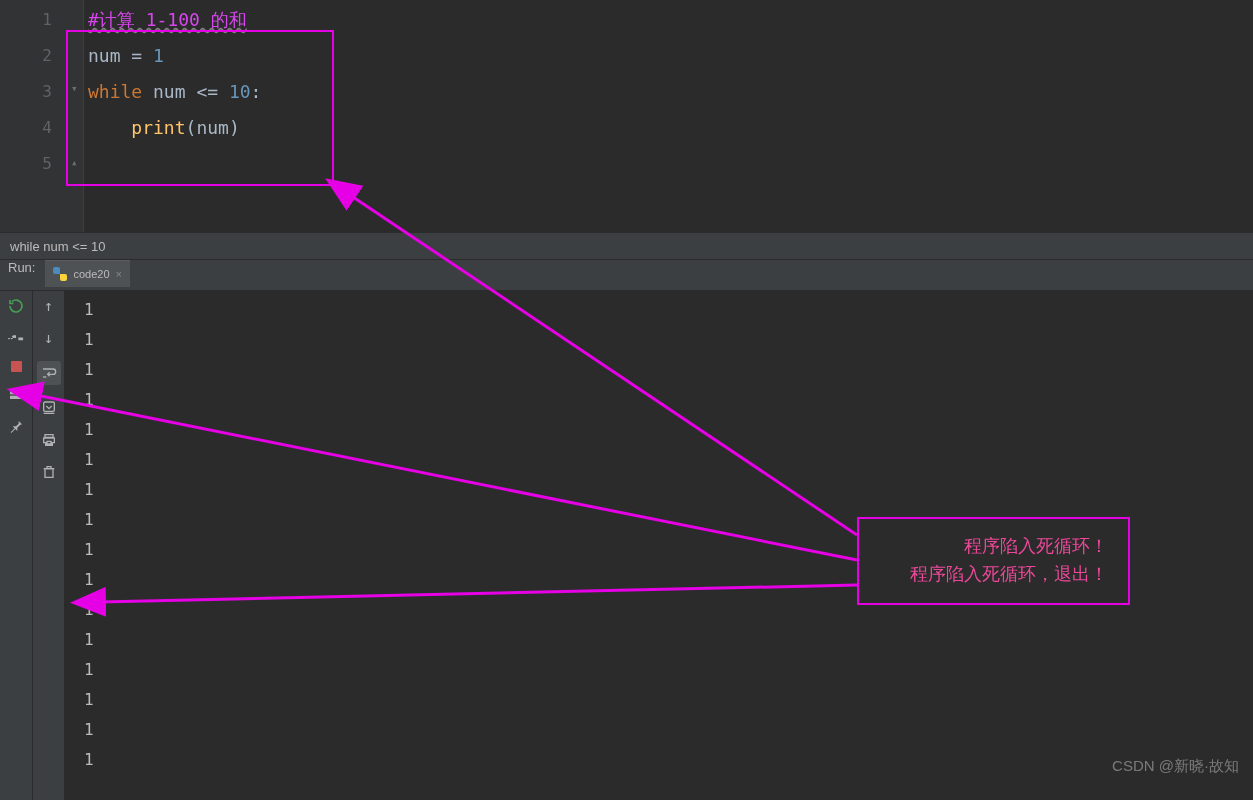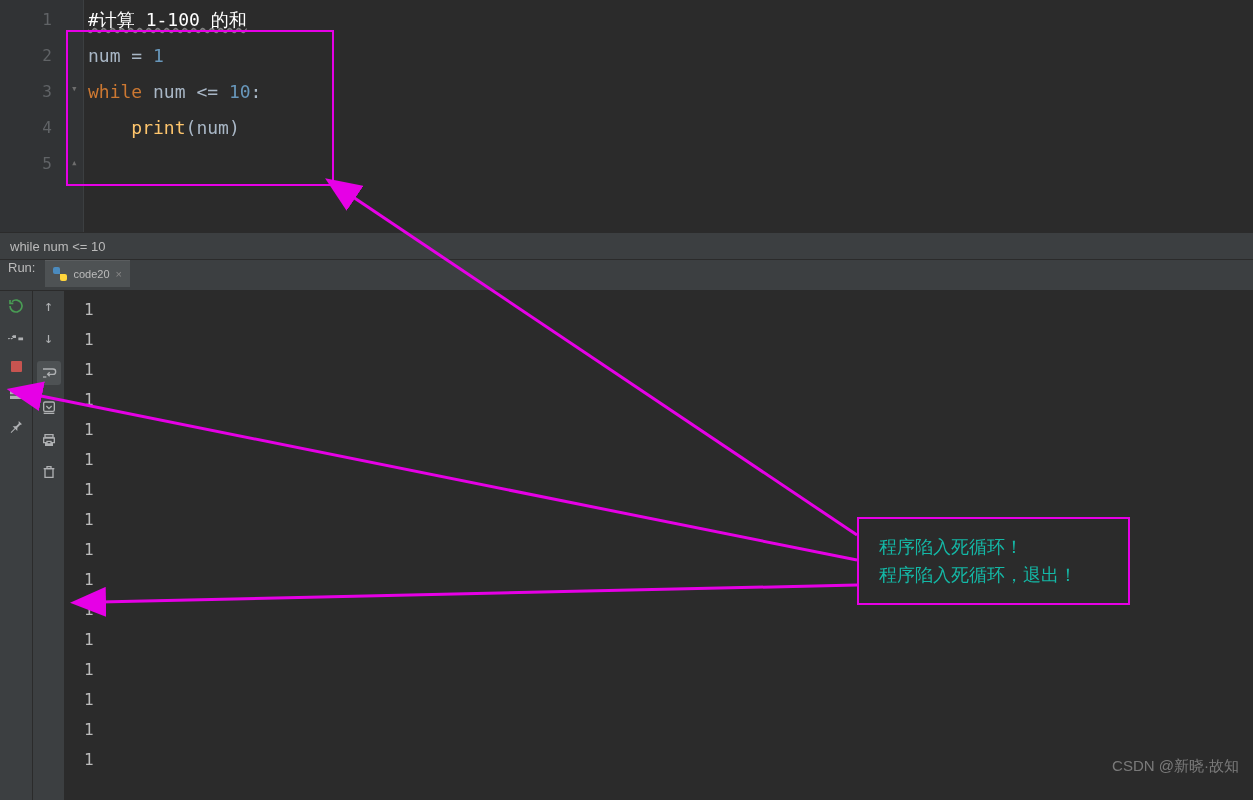--- a/index.html
+++ b/index.html
@@ -6,21 +6,21 @@
   html, body { width: 1253px; height: 800px; background: #2b2b2b; font-family: "Consolas", "Menlo", monospace; overflow: hidden; position: relative; }
   
   
   .editor { display: flex; height: 232px; background: #2b2b2b; }
   .gutter { width: 70px; background: #313335; color: #606366; text-align: right; padding-top: 2px; padding-right: 18px; font-size: 16px; line-height: 36px; user-select: none; }
   .gutter .ln { height: 36px; }
   .fold-col { width: 14px; background: #313335; border-right: 1px solid #3c3f41; position: relative; }
   .fold-mark { position: absolute; left: 1px; width: 10px; height: 10px; color: #6e6e6e; font-size: 11px; }
   .code { flex: 1; padding-top: 2px; padding-left: 4px; font-size: 18px; line-height: 36px; color: #a9b7c6; position: relative; }
   .code .line { height: 36px; white-space: pre; }
-  .cm { color: #ffffff; }
+  .cm { color: #d946ef; }
   .kw { color: #cc7832; }
   .num { color: #6897bb; }
   .fn { color: #ffc66d; }
   .id { color: #a9b7c6; }
   .wavy { text-decoration-line: underline; text-decoration-style: wavy; text-decoration-color: #808080; }
   .caret-line { background: #323232; }
   .hl-box { position: absolute; border: 2px solid #e600e6; pointer-events: none; }
   
   
   .breadcrumb { height: 28px; line-height: 28px; background: #3c3f41; border-top: 1px solid #2b2b2b; border-bottom: 1px solid #2b2b2b; color: #bbbbbb; font-size: 13px; padding-left: 10px; font-family: sans-serif; }
@@ -41,21 +41,21 @@
   .ticon { width: 18px; height: 18px; display: flex; align-items: center; justify-content: center; color: #afb1b3; font-size: 15px; cursor: pointer; }
   .ticon.green { color: #499c54; }
   .ticon.red-sq { width: 11px; height: 11px; background: #c75450; border-radius: 1px; }
   .ticon svg { width: 16px; height: 16px; }
   .ticon.hl { background: #4e5254; border-radius: 3px; padding: 3px; width: 24px; height: 24px; }
   
   .console { flex: 1; padding: 4px 0 0 20px; color: #bbbbbb; font-size: 16px; line-height: 30px; }
   .console .out { height: 30px; }
   
   
-  .anno-box { position: absolute; border: 2px solid #e600e6; color: #14b8a6; font-size: 18px; font-family: Liberation Sans, sans-serif; padding: 14px 20px; line-height: 28px; background: rgba(43,43,43,0.0); }
+  .anno-box { position: absolute; border: 2px solid #e600e6; color: #ec4899; font-size: 18px; font-family: Liberation Mono, monospace; padding: 14px 20px; line-height: 28px; background: rgba(43,43,43,0.0); text-align: right; }
   
   .watermark { position: absolute; right: 14px; bottom: 24px; color: rgba(200,200,200,0.5); font-size: 15px; font-family: sans-serif; }
   
   svg.arrows { position: absolute; top: 0; left: 0; pointer-events: none; }
 </style>
 </head>
 <body>
 
 <div class="editor">
   <div class="gutter">

